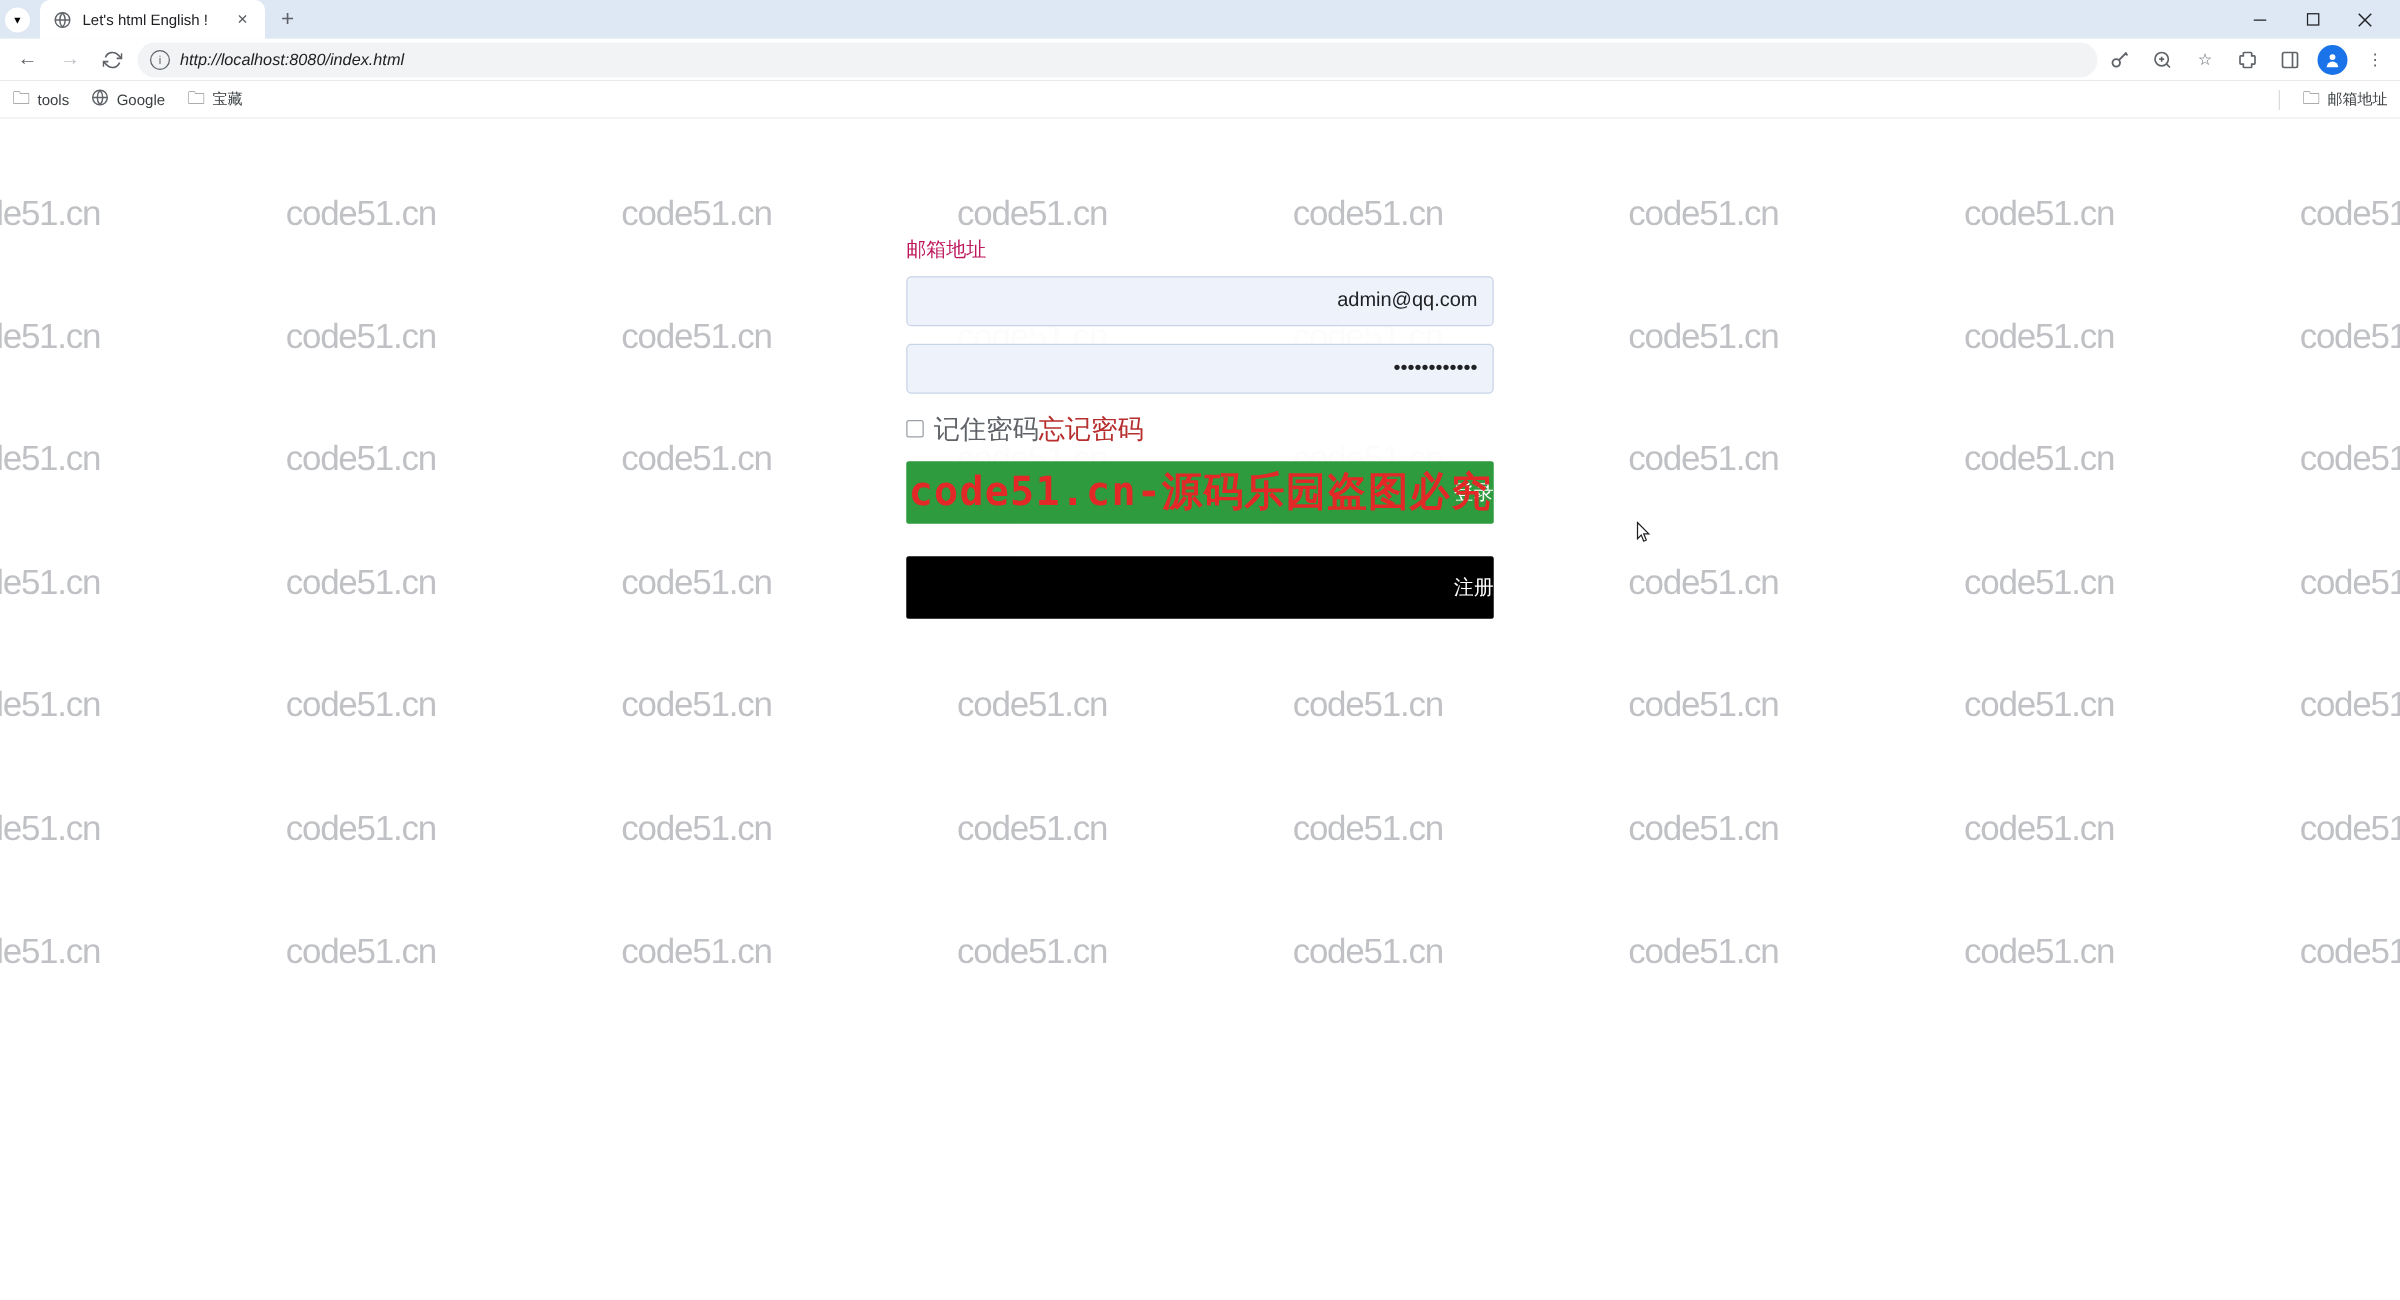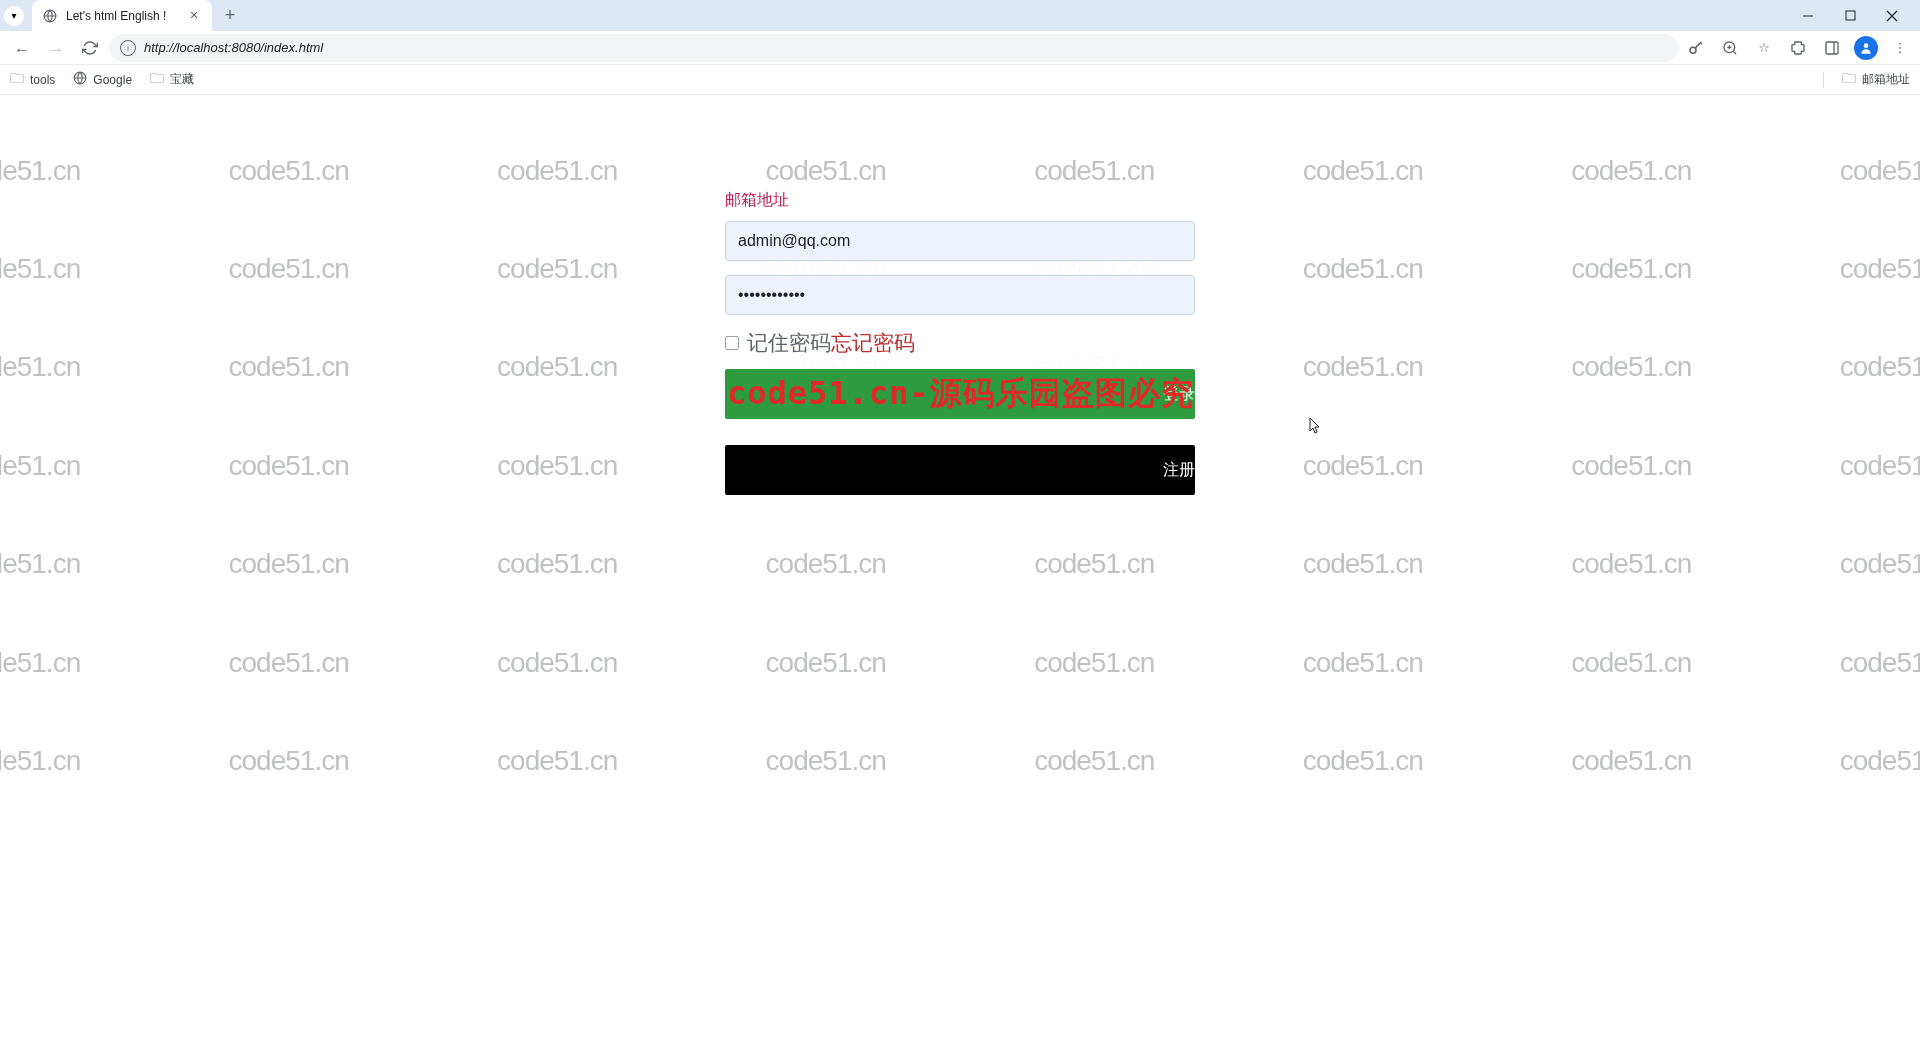--- a/index.html
+++ b/index.html
@@ -227,20 +227,21 @@
       width: 100%;
       height: 40px;
       border: 1px solid #c8d3e6;
       background: #eef3fb;
       border-radius: 4px;
       padding: 0 12px;
       font-size: 16px;
       color: #202124;
       margin-bottom: 14px;
       outline: none;
+      text-align: right;
     }
     .row-options {
       display: flex;
       align-items: center;
       justify-content: flex-start;
       margin-bottom: 12px;
       font-size: 21px;
     }
     .remember-wrap { display: flex; align-items: center; gap: 8px; color: #5f6368; }
     .checkbox {

